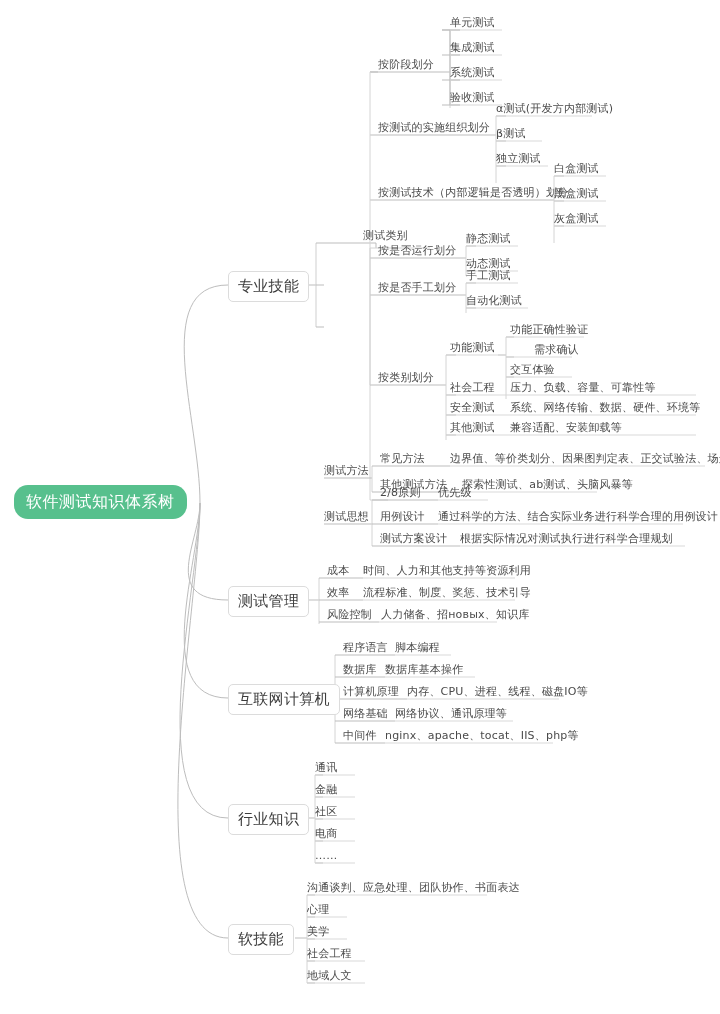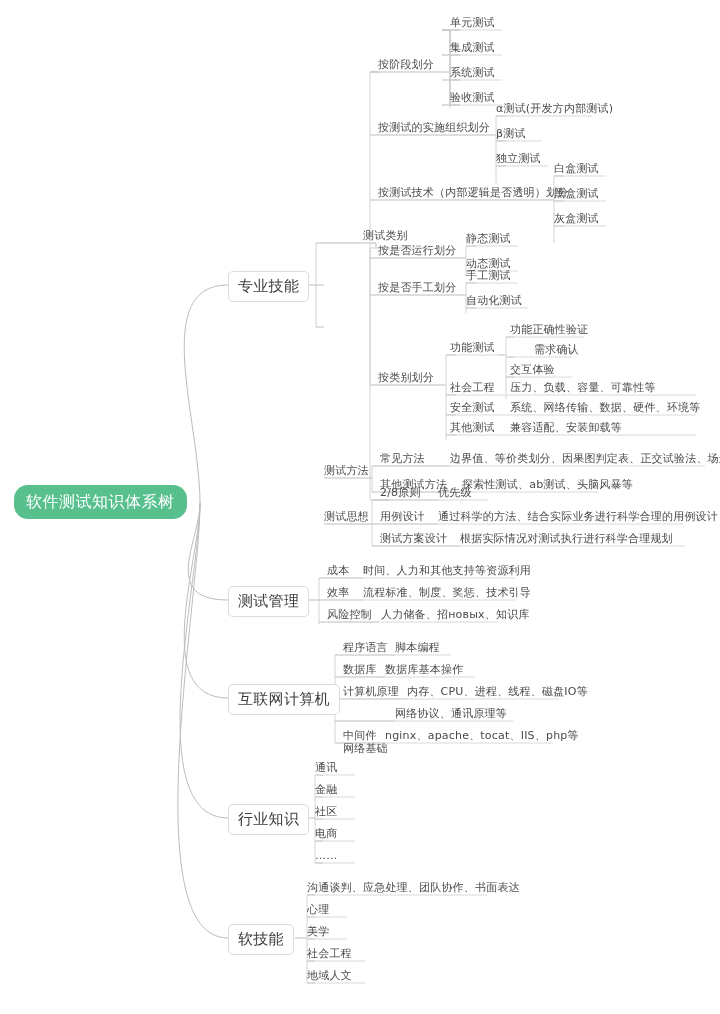--- a/index.html
+++ b/index.html
@@ -328,21 +328,21 @@
   <div class="tnode" style="left:363px;top:592px;">流程标准、制度、奖惩、技术引导</div>
   <div class="tnode" style="left:327px;top:614px;">风险控制</div>
   <div class="tnode" style="left:381px;top:614px;">人力储备、招новых、知识库</div>
 
   <div class="tnode" style="left:343px;top:647px;">程序语言</div>
   <div class="tnode" style="left:395px;top:647px;">脚本编程</div>
   <div class="tnode" style="left:343px;top:669px;">数据库</div>
   <div class="tnode" style="left:385px;top:669px;">数据库基本操作</div>
   <div class="tnode" style="left:343px;top:691px;">计算机原理</div>
   <div class="tnode" style="left:407px;top:691px;">内存、CPU、进程、线程、磁盘IO等</div>
-  <div class="tnode" style="left:343px;top:713px;margin-top:35px;">网络基础</div>
+  <div class="tnode" style="left:343px;top:713px;">网络基础</div>
   <div class="tnode" style="left:395px;top:713px;">网络协议、通讯原理等</div>
   <div class="tnode" style="left:343px;top:735px;">中间件</div>
   <div class="tnode" style="left:385px;top:735px;">nginx、apache、tocat、IIS、php等</div>
 
   <div class="tnode" style="left:315px;top:767px;">通讯</div>
   <div class="tnode" style="left:315px;top:789px;">金融</div>
   <div class="tnode" style="left:315px;top:811px;">社区</div>
   <div class="tnode" style="left:315px;top:833px;">电商</div>
   <div class="tnode" style="left:315px;top:855px;">……</div>
 

